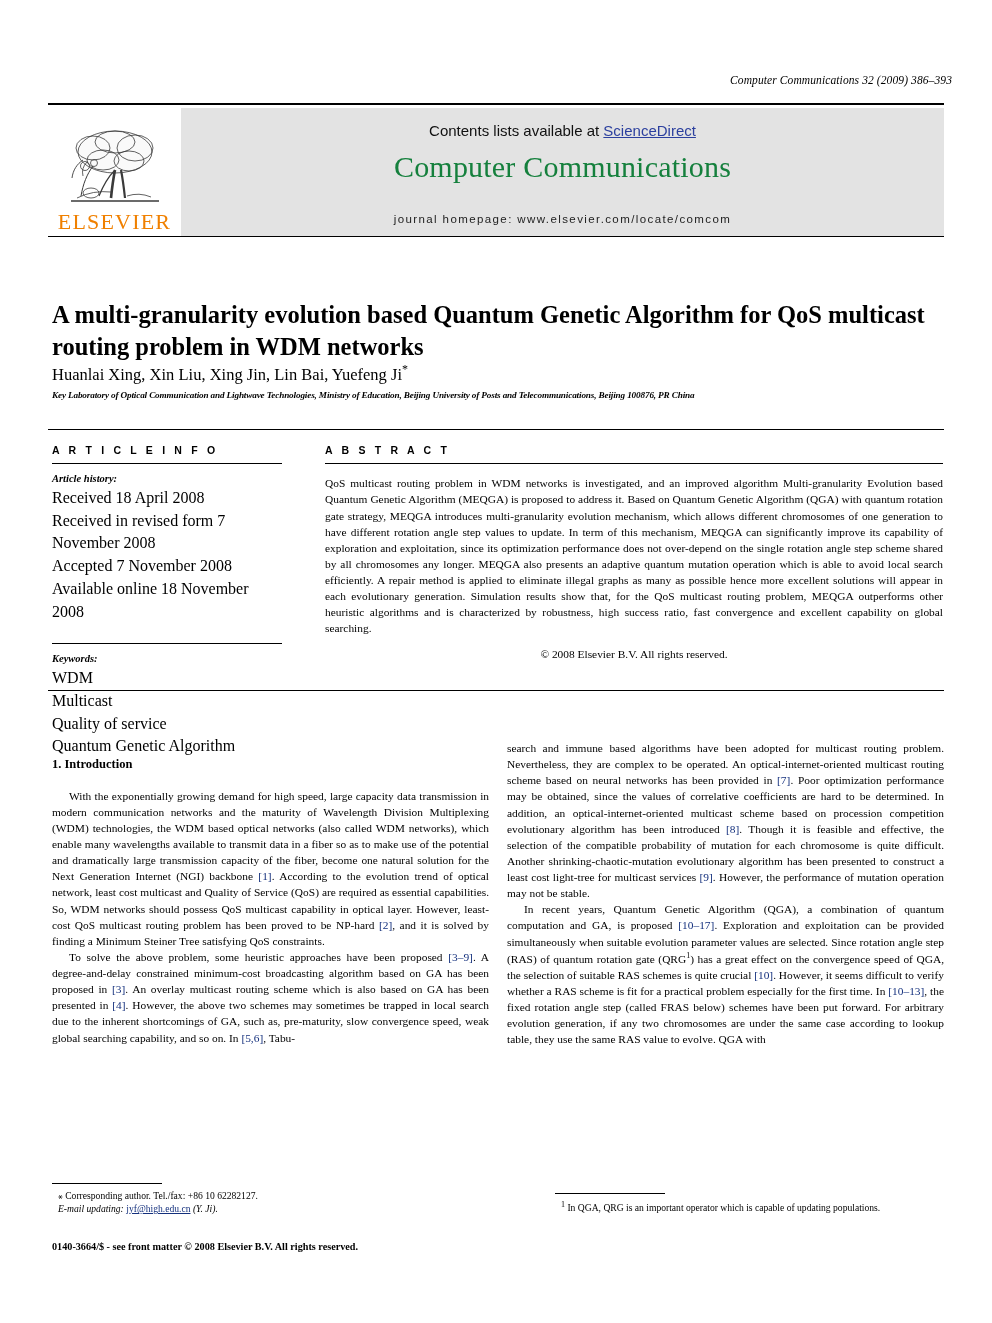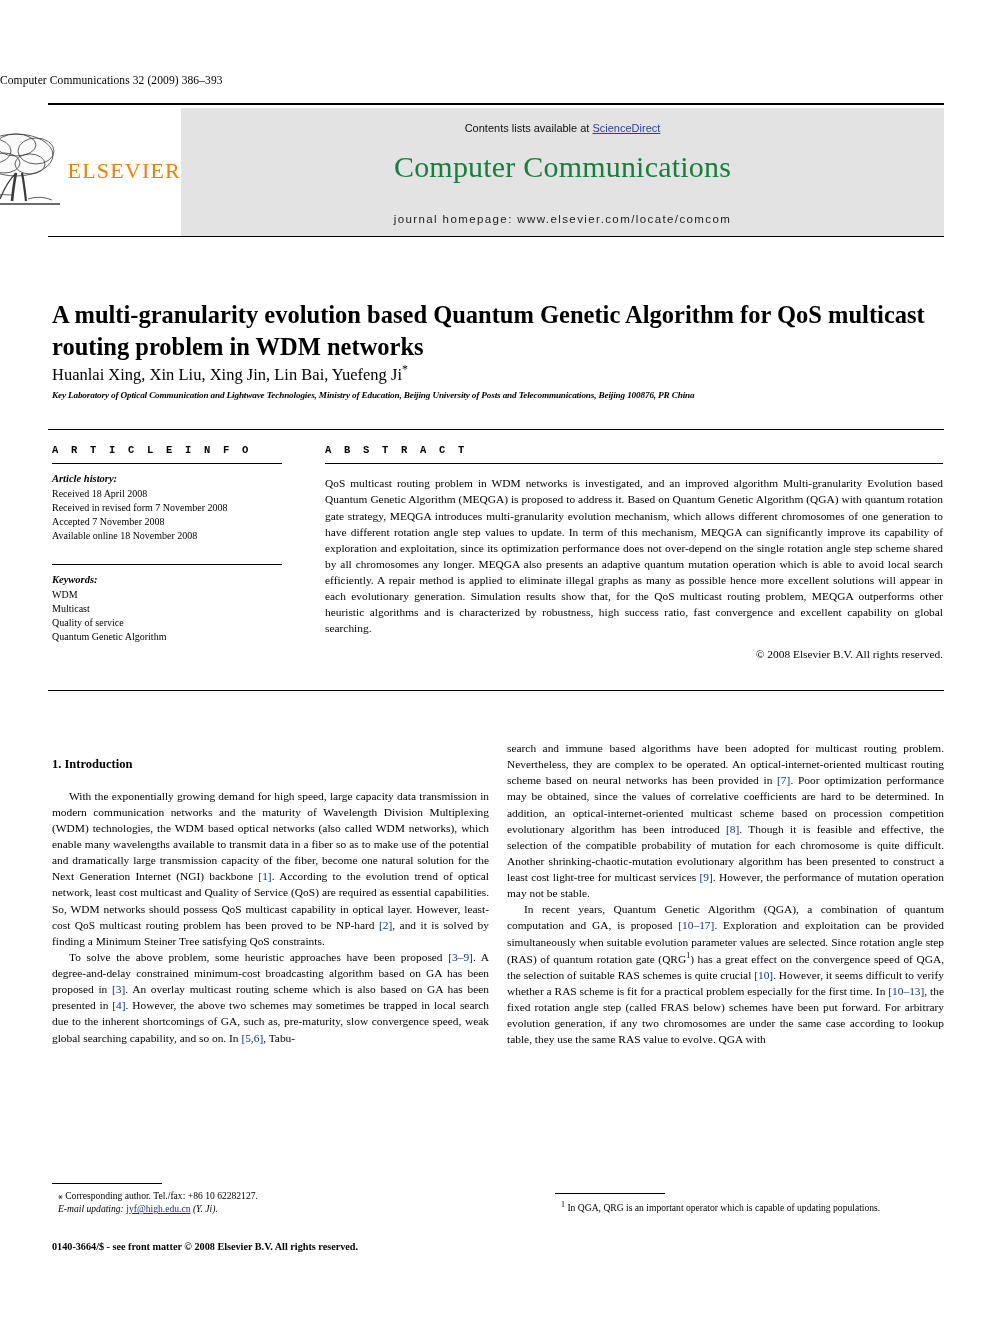--- a/index.html
+++ b/index.html
@@ -20,22 +20,23 @@
     left: 0; top: 0;
     width: 992px;
     height: 1323px;
   }
 
   
   .running-head {
     position: absolute;
     left: 0; top: 74px;
     width: 952px;
-    text-align: left;
+    text-align: right;
     font-size: 11.5px;
+    font-style: italic;
     letter-spacing: 0.1px;
   }
 
   
   .masthead {
     position: absolute;
     left: 48px; top: 103px;
     width: 896px;
     height: 134px;
     border-top: 2.5px solid #000;
@@ -48,20 +49,21 @@
     width: 896px;
     height: 128px;
     display: flex;
     align-items: stretch;
   }
   .elsevier-block {
     width: 133px;
     flex: 0 0 133px;
     background: #fff;
     display: flex;
+    flex-direction: column;
     justify-content: flex-end;
     align-items: center;
     padding-bottom: 3px;
     box-sizing: border-box;
   }
   .tree-svg { display:block; }
   .elsevier-word {
     font-family: "Liberation Serif", serif;
     font-size: 22px;
     letter-spacing: 1.2px;
@@ -72,21 +74,21 @@
   .journal-banner {
     flex: 1 1 auto;
     background: #e3e3e3;
     position: relative;
   }
   .contents-line {
     position: absolute;
     left: 0; right: 0; top: 14px;
     text-align: center;
     font-family: "Liberation Sans", sans-serif;
-    font-size: 11px;
+    font-size: 15px;
     color: #111;
   }
   .contents-line .sd {
     color: #2b3f9e;
   }
   .journal-title {
     position: absolute;
     left: 0; right: 0; top: 42px;
     text-align: center;
     font-family: "Liberation Serif", serif;
@@ -202,49 +204,49 @@
     position: absolute;
     left: 52px; top: 444px;
     width: 230px;
   }
   .col-abstract {
     position: absolute;
     left: 325px; top: 444px;
     width: 618px;
   }
   .sec-head {
-    font-family: Liberation Mono, monospace;
+    font-family: Liberation Sans, sans-serif;
     font-weight: bold;
     font-size: 10.5px;
     letter-spacing: 3.2px;
     margin-bottom: 7px;
   }
   .hr-thin {
     border-top: 1px solid #000;
     margin-bottom: 8px;
   }
   .info-italic {
     font-style: italic;
     font-weight: bold;
     font-size: 10.5px;
     line-height: 1.42;
   }
   .info-line {
-    font-size: 10px;
+    font-size: 16px;
     line-height: 1.42;
   }
   .info-gap { height: 20px; }
   .abstract-text {
     font-size: 11.4px;
     line-height: 1.41;
     text-align: justify;
   }
   .copyright {
     font-size: 11.4px;
-    text-align: right;
+    text-align: center;
     margin-top: 2px;
   }
 
   
   .body-col {
     position: absolute;
     top: 740px;
     width: 437px;
     font-size: 11.4px;
     line-height: 1.415;

